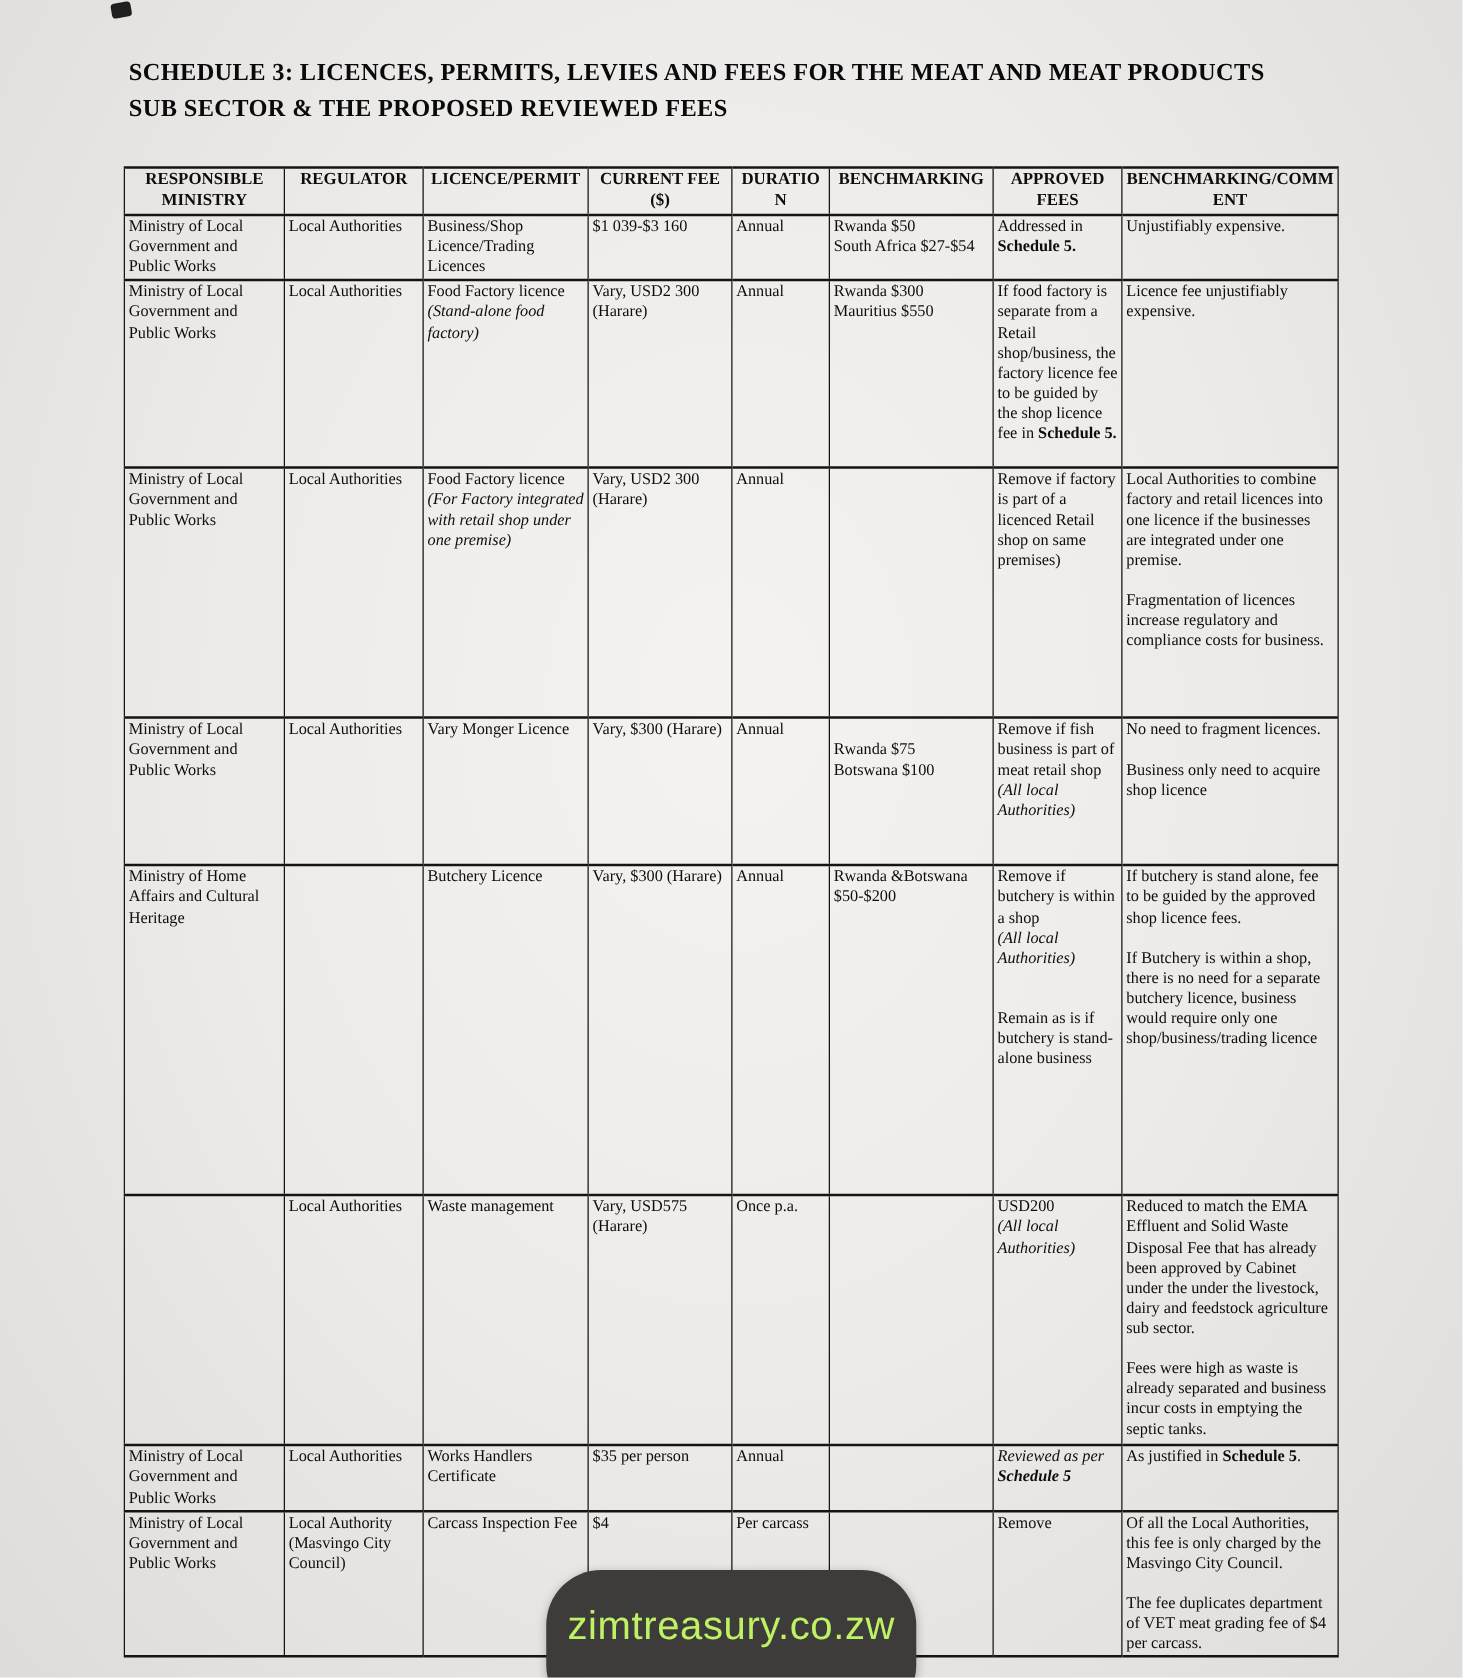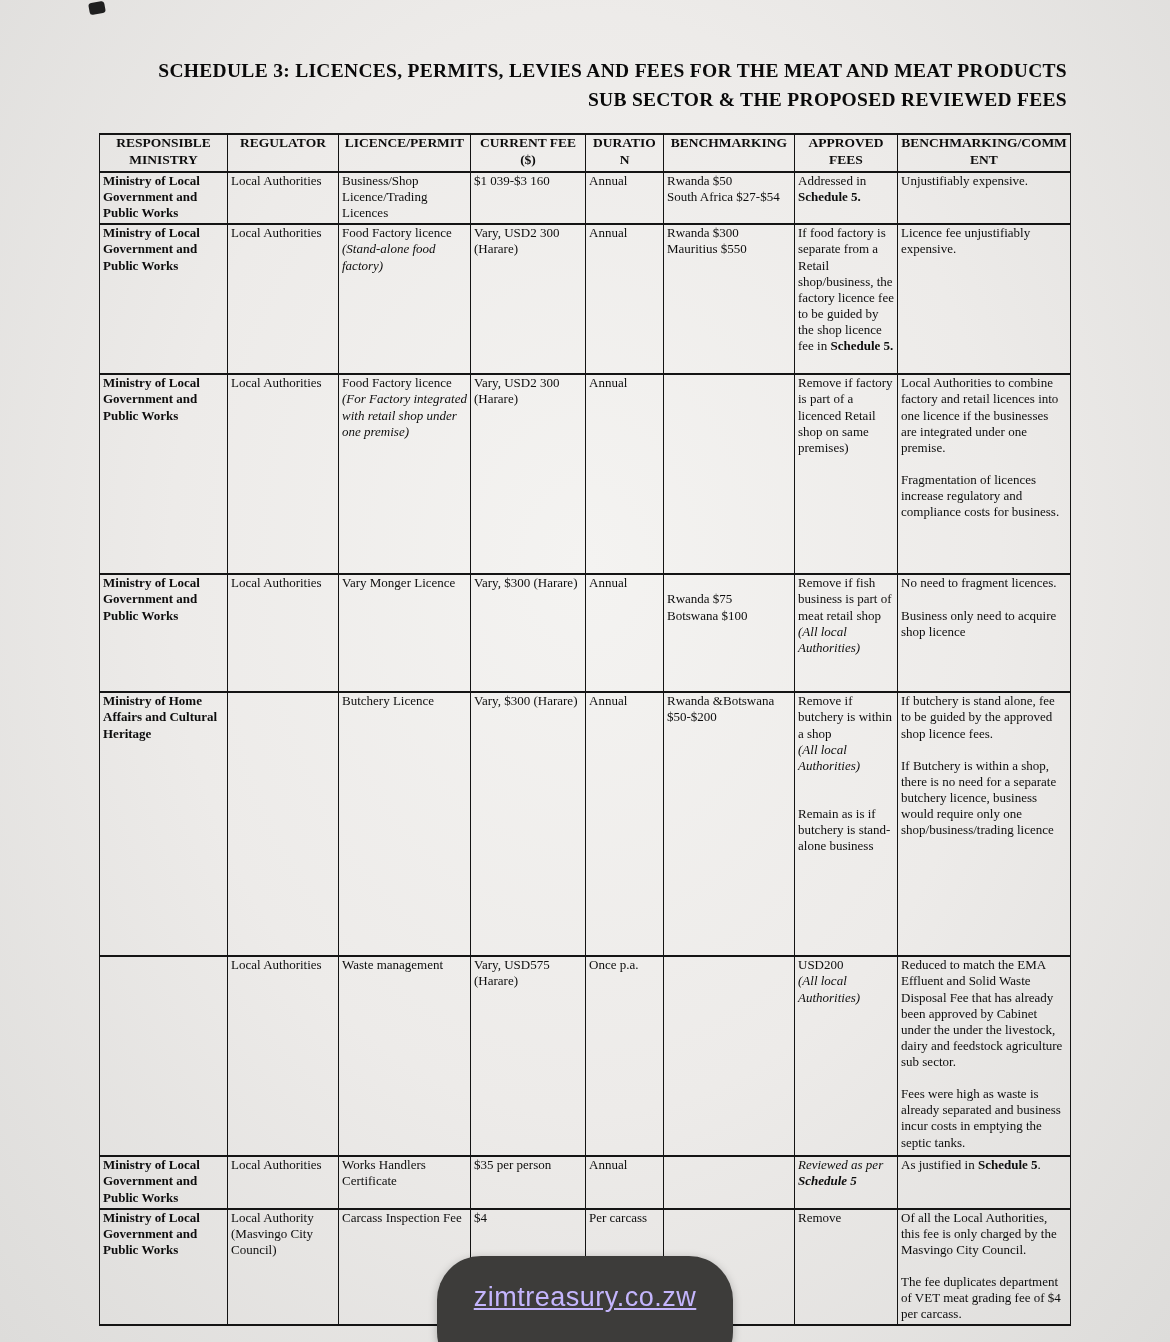--- a/index.html
+++ b/index.html
@@ -17,27 +17,26 @@
     left: 89px; top: 2px;
     width: 16px; height: 12px;
     background: #1f1f1f;
     border-radius: 3px;
     transform: rotate(-10deg);
   }
   .title {
     position: absolute;
     left: 99px; top: 40px;
     width: 952px;
-    margin: 16px;
+    margin: 4px;
     font-size: 19.5px;
     font-weight: bold;
     line-height: 1.5;
     letter-spacing: 0.3px;
     color: #0a0a0a;
-    text-align: right;
   }
   table.fees-table {
     position: absolute;
     left: 99px; top: 133px;
     width: 971px;
     border-collapse: collapse;
     table-layout: fixed;
   }
   .fees-table th, .fees-table td {
     border-top: 2px solid #141414;
@@ -52,21 +51,21 @@
     word-wrap: break-word;
     overflow-wrap: break-word;
   }
   .fees-table th {
     font-size: 13.5px;
     font-weight: bold;
     height: 34px;
     border-bottom: 2.5px solid #141414;
     text-align: center;
   }
-  .fees-table td:first-child { font-weight: bold; }
+  .fees-table td:first-child { font-weight: normal; }
   .fees-table tbody tr:nth-child(1) { height: 50px; }
   .fees-table tbody tr:nth-child(2) { height: 150px; }
   .fees-table tbody tr:nth-child(3) { height: 200px; }
   .fees-table tbody tr:nth-child(4) { height: 118px; }
   .fees-table tbody tr:nth-child(5) { height: 264px; }
   .fees-table tbody tr:nth-child(6) { height: 200px; }
   .fees-table tbody tr:nth-child(7) { height: 50px; }
   .fees-table tbody tr:nth-child(8) { height: 114px; }
   .b { font-weight: bold; }
   .i { font-style: italic; }
@@ -80,25 +79,24 @@
     border-radius: 44px;
     background: #3d3c3a;
     box-shadow: 0 2px 8px rgba(0,0,0,0.25);
     display: flex;
     justify-content: center;
     align-items: flex-start;
     padding-top: 0;
   }
   .watermark span {
     margin-top: 26px;
-    color: #c4b5fd;
+    color: #bef264;
     font-family: "Liberation Sans", sans-serif;
-    font-size: 27px;
+    font-size: 32px;
     letter-spacing: 0.5px;
-    text-decoration: underline;
   }
 </style>
 </head>
 <body>
 
 <div class="page">
   <div class="corner-mark"></div>
 
   <h1 class="title">SCHEDULE 3: LICENCES, PERMITS, LEVIES AND FEES FOR THE MEAT AND MEAT PRODUCTS SUB SECTOR &amp; THE PROPOSED REVIEWED FEES</h1>
 

